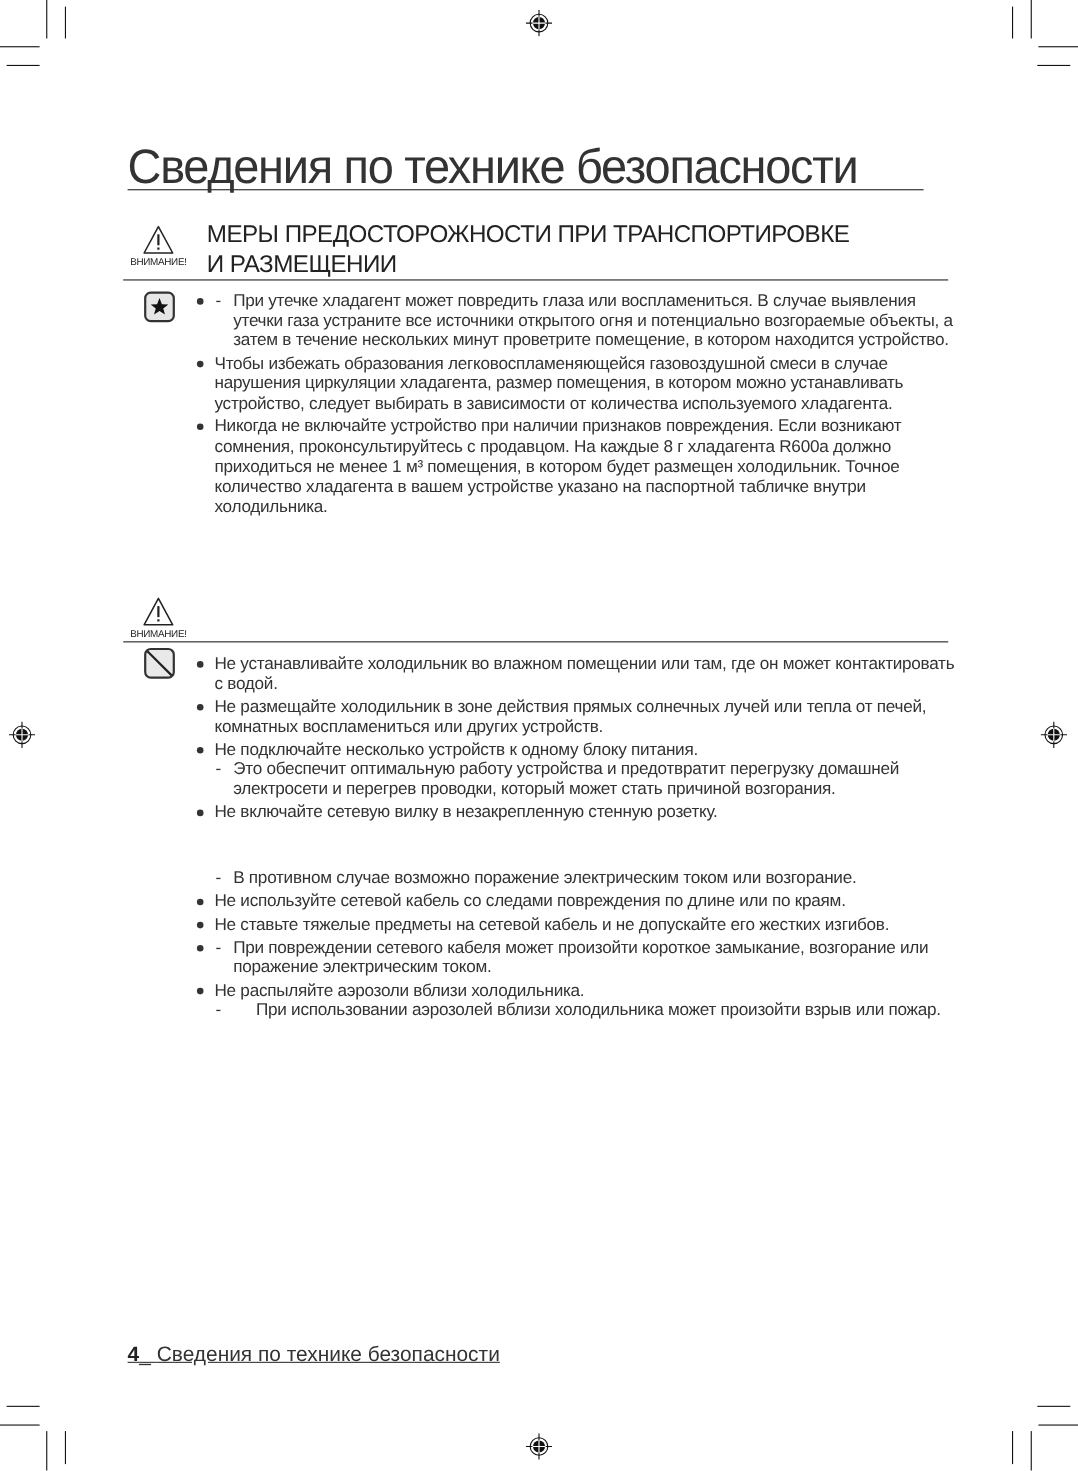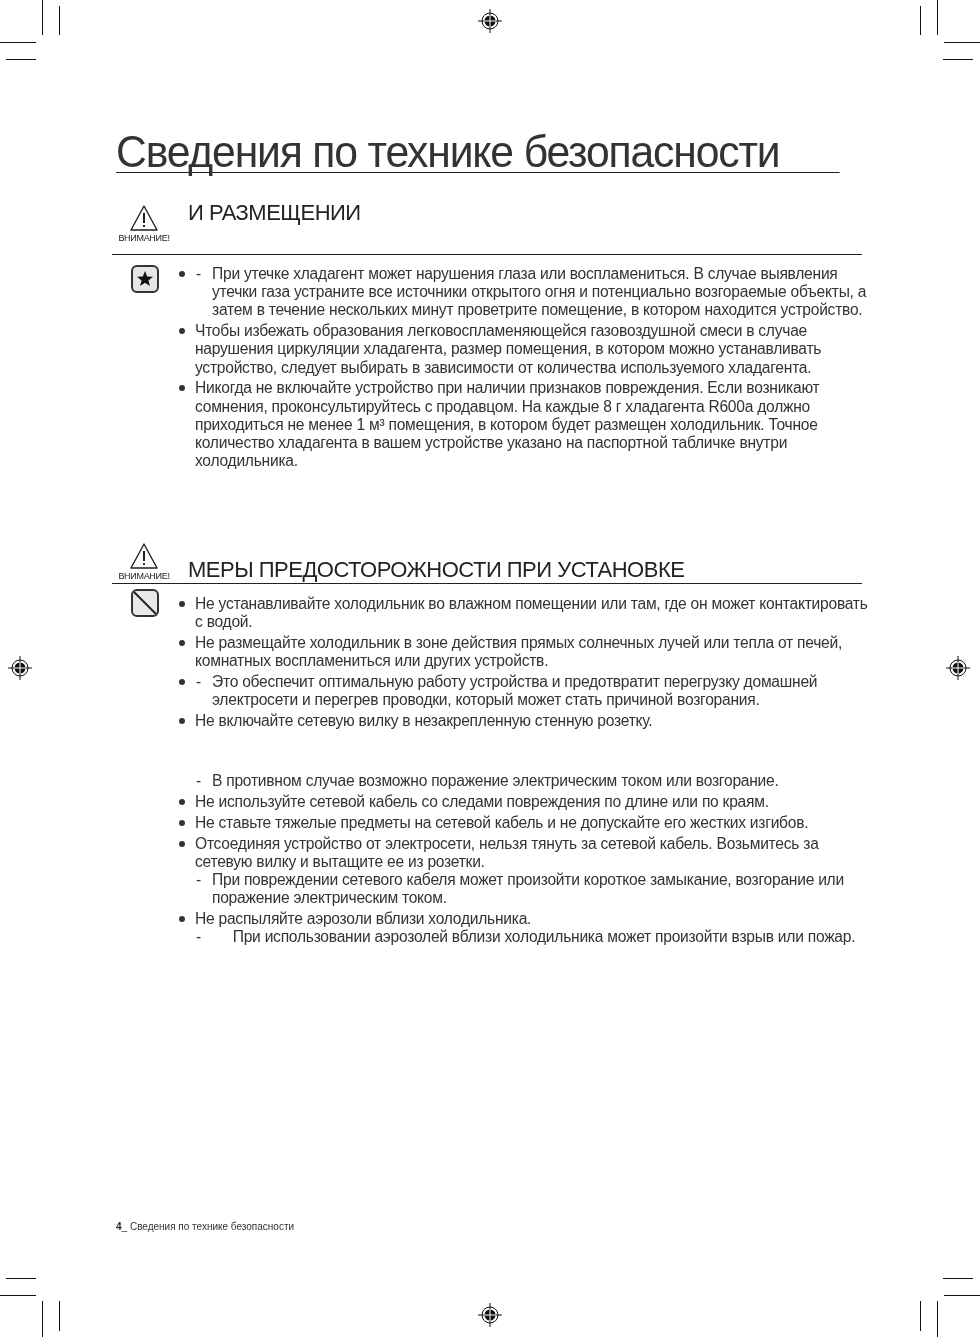--- a/index.html
+++ b/index.html
@@ -42,21 +42,21 @@
     }
     .bullet { position: relative; padding-left: 19px; margin-bottom: 2.6px; }
     .bullet::before {
       content: ""; position: absolute; left: 3px; top: 6px; width: 6px; height: 6px;
       border-radius: 50%; background: #333;
     }
     .sub { position: relative; padding-left: 36px; }
     .sub::before { content: "-"; position: absolute; left: 20px; top: 0; }
     .btxt { display: block; }
     .footer {
-      position: absolute; left: 116px; top: 1221px; font-size: 10px; color: #333;
+      position: absolute; left: 116px; top: 1221px; font-size: 19px; color: #333; text-decoration: underline;
     }
     .footer b { font-weight: bold; color: #222; }
   </style>
 </head>
 <body>
 
 <div class="mark" style="left:42px;top:0;width:1px;height:35px;"></div>
 <div class="mark" style="left:59px;top:6px;width:1px;height:29px;"></div>
 <div class="mark" style="left:0;top:42px;width:36px;height:1px;"></div>
 <div class="mark" style="left:6px;top:59px;width:30px;height:1px;"></div>
@@ -114,84 +114,82 @@
 <div class="section-head" style="top:198px;height:56px;">
   <div class="warn-icon" style="top:6px;">
     <svg width="30" height="28" viewBox="0 0 30 28">
       <path d="M15 2 L28 26 L2 26 Z" fill="none" stroke="#222" stroke-width="1.4" stroke-linejoin="round"></path>
       <rect x="14" y="9" width="2" height="10" fill="#222"></rect>
       <rect x="14" y="21" width="2" height="2" fill="#222"></rect>
     </svg>
     <span class="warn-label">ВНИМАНИЕ!</span>
   </div>
   <div class="section-title" style="top:1px;">
+    <div>МЕРЫ ПРЕДОСТОРОЖНОСТИ ПРИ ТРАНСПОРТИРОВКЕ</div>
     <div>И РАЗМЕЩЕНИИ</div>
   </div>
 </div>
 
 <div class="badge" style="top:265px;">
   <svg width="24" height="24" viewBox="0 0 24 24" style="position:absolute;left:0;top:0;">
     <path d="M12 4 L14.2 9.6 L20 9.8 L15.4 13.4 L17 19 L12 15.8 L7 19 L8.6 13.4 L4 9.8 L9.8 9.6 Z" fill="#111"></path>
   </svg>
 </div>
 
 <div class="content" style="top:265px;">
   <div class="bullet">
-    <div class="sub" style="margin-left:-19px;">При утечке хладагент может нарушения глаза или воспламениться. В случае выявления утечки газа устраните все источники открытого огня и потенциально возгораемые объекты, а затем в течение нескольких минут проветрите помещение, в котором находится устройство.</div>
+    <div class="sub" style="margin-left:-19px;">При утечке хладагент может повредить глаза или воспламениться. В случае выявления утечки газа устраните все источники открытого огня и потенциально возгораемые объекты, а затем в течение нескольких минут проветрите помещение, в котором находится устройство.</div>
   </div>
   <div class="bullet">
     <span class="btxt">Чтобы избежать образования легковоспламеняющейся газовоздушной смеси в случае нарушения циркуляции хладагента, размер помещения, в котором можно устанавливать устройство, следует выбирать в зависимости от количества используемого хладагента.</span>
   </div>
   <div class="bullet">
     <span class="btxt">Никогда не включайте устройство при наличии признаков повреждения. Если возникают сомнения, проконсультируйтесь с продавцом. На каждые 8 г хладагента R600a должно приходиться не менее 1 м³ помещения, в котором будет размещен холодильник. Точное количество хладагента в вашем устройстве указано на паспортной табличке внутри холодильника.</span>
   </div>
 </div>
 
 <div class="section-head" style="top:540px;height:43px;">
   <div class="warn-icon" style="top:2px;">
     <svg width="30" height="28" viewBox="0 0 30 28">
       <path d="M15 2 L28 26 L2 26 Z" fill="none" stroke="#222" stroke-width="1.4" stroke-linejoin="round"></path>
       <rect x="14" y="9" width="2" height="10" fill="#222"></rect>
       <rect x="14" y="21" width="2" height="2" fill="#222"></rect>
     </svg>
     <span class="warn-label">ВНИМАНИЕ!</span>
   </div>
-  <div class="section-title" style="top:16px;">
-    <div>МЕРЫ ПРЕДОСТОРОЖНОСТИ ПРИ УСТАНОВКЕ</div>
-  </div>
 </div>
 
 <div class="badge" style="top:589px;background:#e9e9e9;">
   <svg width="24" height="24" viewBox="0 0 24 24" style="position:absolute;left:0;top:0;">
     <line x1="1" y1="1" x2="23" y2="23" stroke="#222" stroke-width="2"></line>
   </svg>
 </div>
 
 <div class="content" style="top:595px;">
   <div class="bullet">
     <span class="btxt">Не устанавливайте холодильник во влажном помещении или там, где он может контактировать с водой.</span>
   </div>
   <div class="bullet">
     <span class="btxt">Не размещайте холодильник в зоне действия прямых солнечных лучей или тепла от печей, комнатных воспламениться или других устройств.</span>
   </div>
   <div class="bullet">
+    <span class="btxt">Не подключайте несколько устройств к одному блоку питания.</span>
     <div class="sub" style="margin-left:-19px;">Это обеспечит оптимальную работу устройства и предотвратит перегрузку домашней электросети и перегрев проводки, который может стать причиной возгорания.</div>
   </div>
   <div class="bullet">
     <span class="btxt">Не включайте сетевую вилку в незакрепленную стенную розетку.</span>
     <div class="sub" style="margin-left:-19px;margin-top:42px;">В противном случае возможно поражение электрическим током или возгорание.</div>
   </div>
   <div class="bullet">
     <span class="btxt">Не используйте сетевой кабель со следами повреждения по длине или по краям.</span>
   </div>
   <div class="bullet">
     <span class="btxt">Не ставьте тяжелые предметы на сетевой кабель и не допускайте его жестких изгибов.</span>
   </div>
   <div class="bullet">
-    <span class="btxt">Отсоединяя устройство от электросети, нельзя тянуть за сетевой кабель. Возьмитесь за сетевую вилку и вытащите ее из розетки.</span>
     <div class="sub" style="margin-left:-19px;">При повреждении сетевого кабеля может произойти короткое замыкание, возгорание или поражение электрическим током.</div>
   </div>
   <div class="bullet">
     <span class="btxt">Не распыляйте аэрозоли вблизи холодильника.</span>
     <div class="sub" style="margin-left:-19px;text-align:center;">При использовании аэрозолей вблизи холодильника может произойти взрыв или пожар.</div>
   </div>
 </div>
 
 <div class="footer">
   <b>4</b><span>_ </span><span>Сведения по технике безопасности</span>

